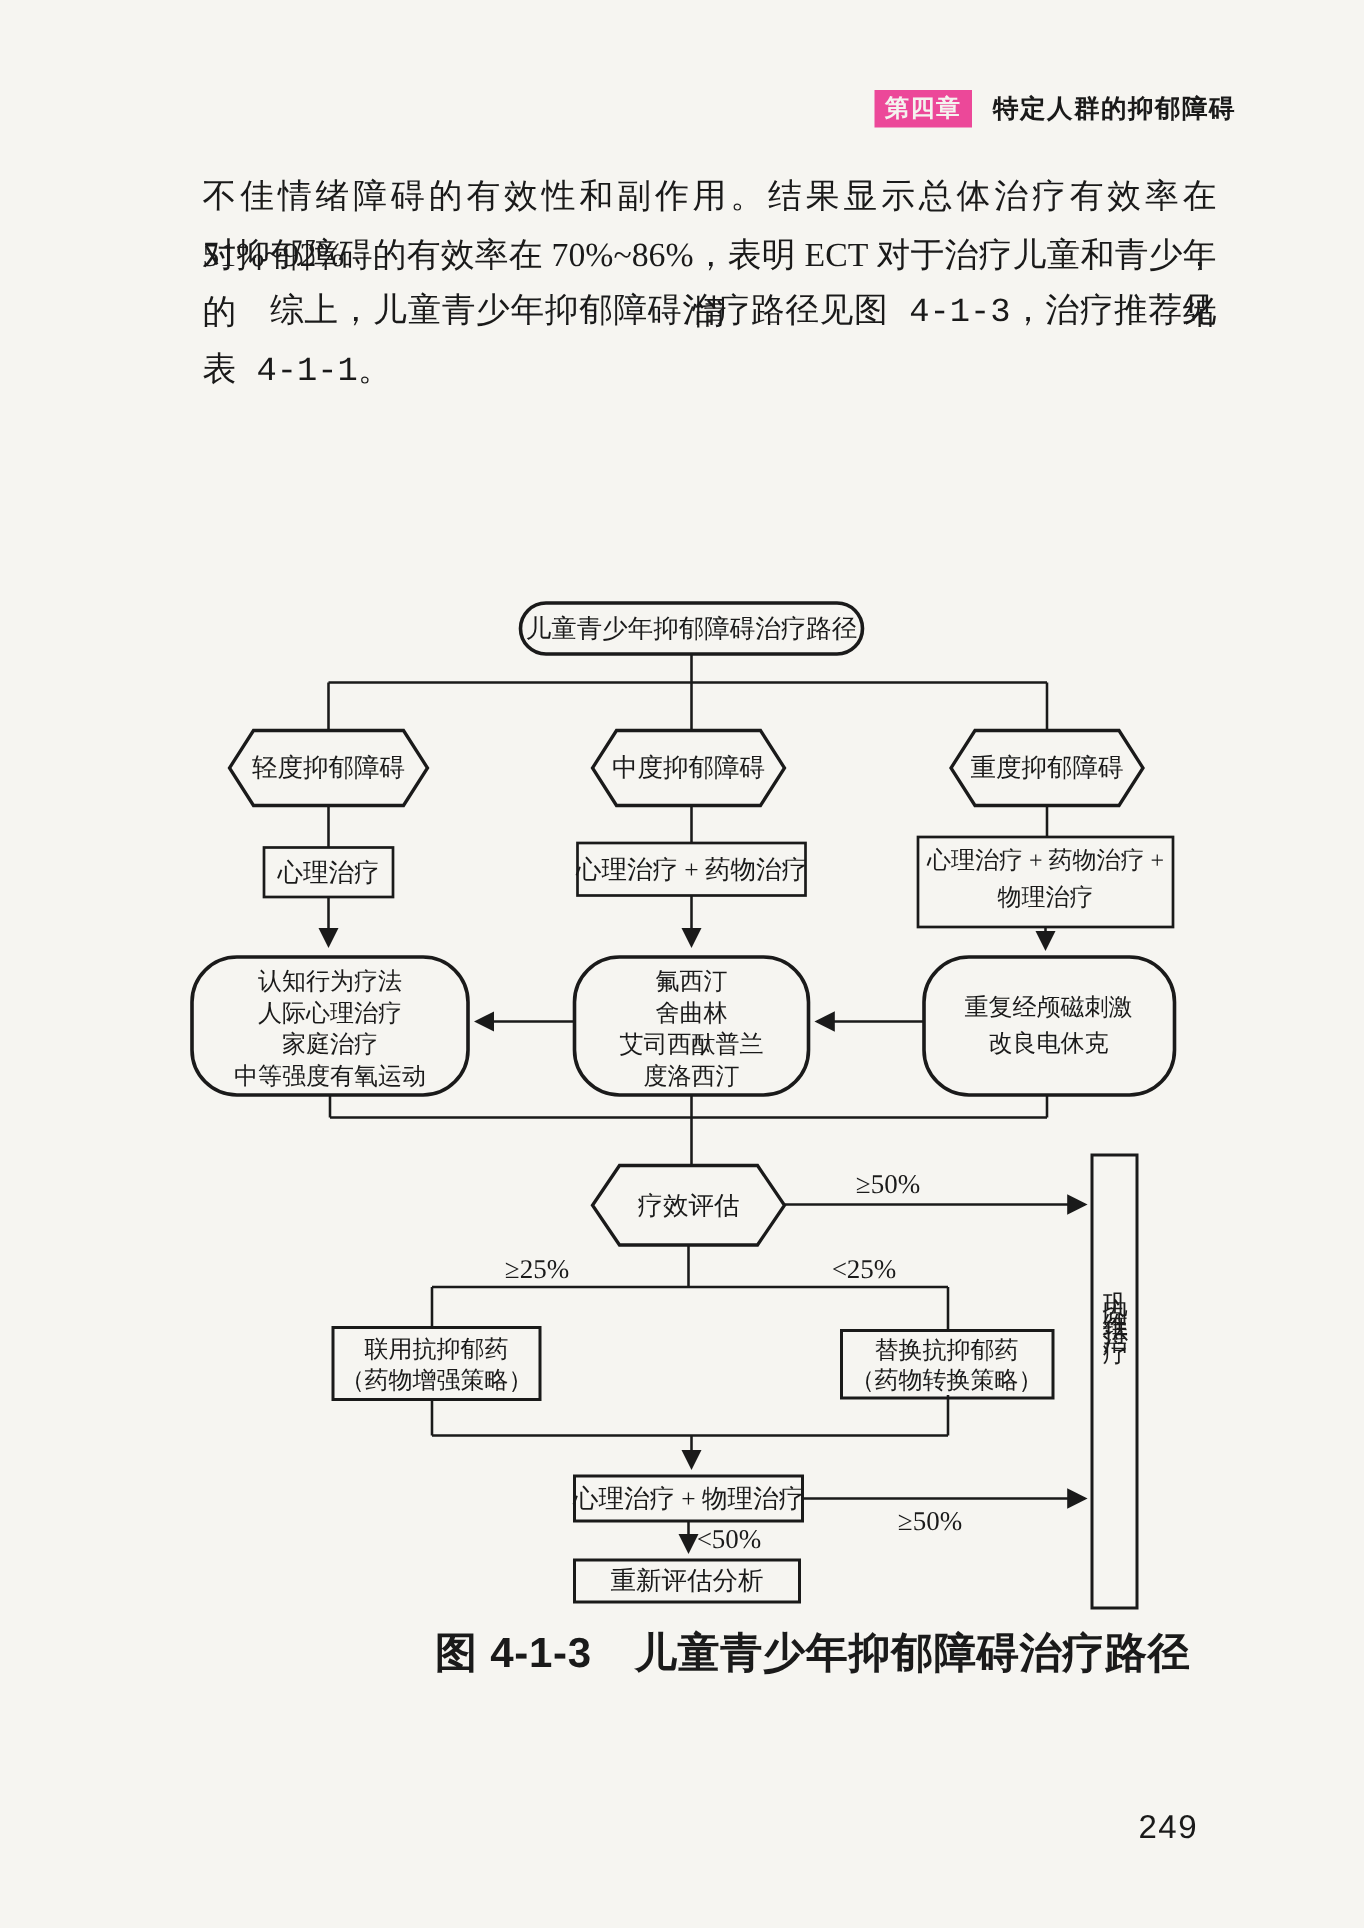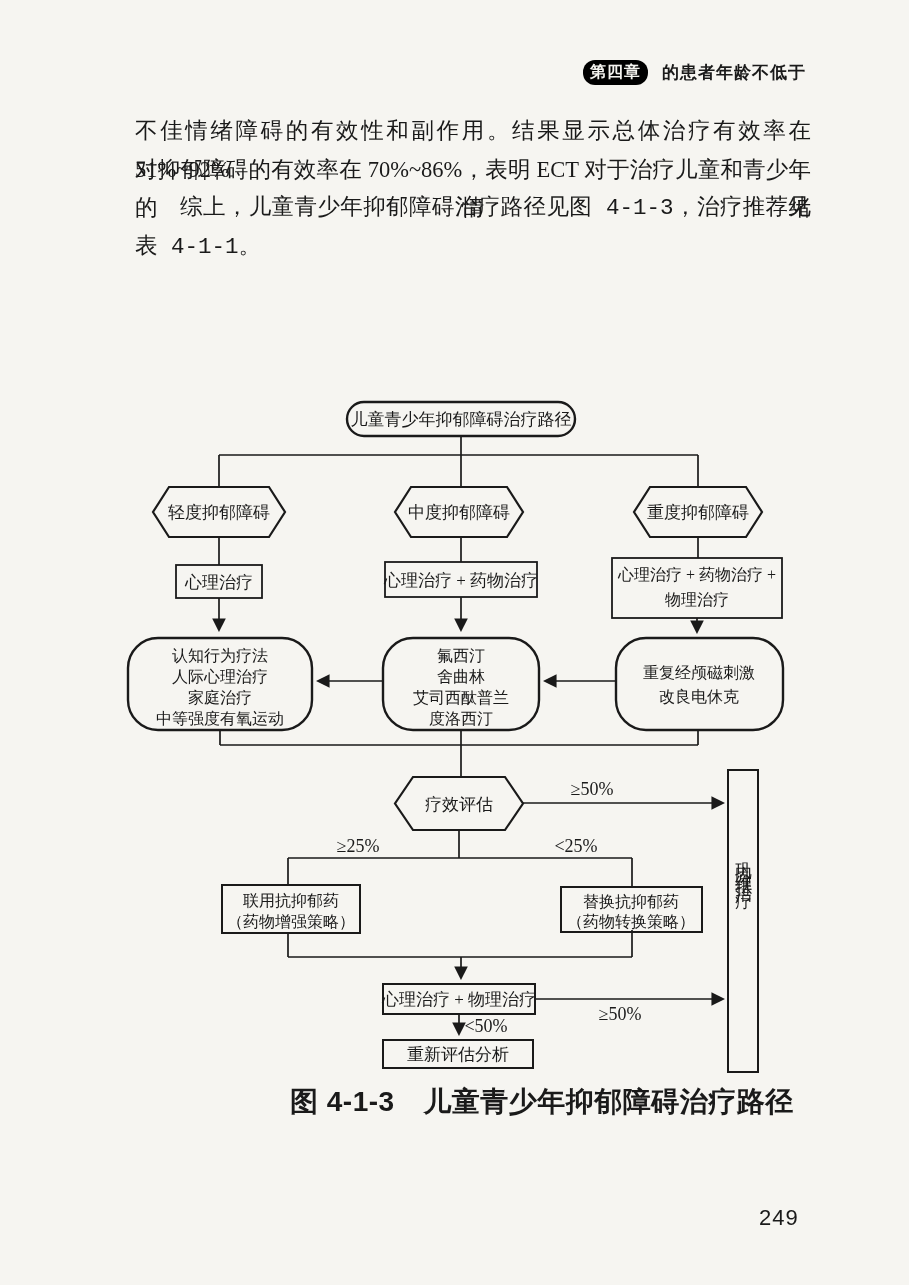--- a/index.html
+++ b/index.html
@@ -9,24 +9,24 @@
     background: #f6f5f1;
     font-family: "Liberation Serif", "DejaVu Serif", serif;
     color: #1a1a1a;
     overflow: hidden;
   }
   .abs { position: absolute; }
 
   
   .chapter-badge {
     left: 583px; top: 60px;
-    background: #000000; color: #f4f3ef;
+    background: #ec4899; color: #f4f3ef;
     font-family: "Liberation Sans", "DejaVu Sans", sans-serif;
     font-weight: bold; font-size: 16px;
-    padding: 2px 7px; border-radius: 12px;
+    padding: 2px 7px; border-radius: 0;
     letter-spacing: 1px;
   }
   .chapter-title {
     left: 662px; top: 61px;
     font-family: "Liberation Sans", "DejaVu Sans", sans-serif;
     font-weight: bold; font-size: 17px;
     letter-spacing: 1px;
   }
 
   
@@ -77,21 +77,21 @@
   .page-number {
     left: 759px; top: 1205px;
     font-family: "Liberation Sans", "DejaVu Sans", sans-serif;
     font-size: 22px; letter-spacing: 1px;
   }
 </style>
 </head>
 <body>
 
 <div class="abs chapter-badge">第四章</div>
-<div class="abs chapter-title">的患者年龄不低于</div>
+<div class="abs chapter-title">特定人群的抑郁障碍</div>
 
 <div class="abs paragraph">
   <div class="pline">不佳情绪障碍的有效性和副作用。结果显示总体治疗有效率在 51%~92%，</div>
   <div class="pline">对抑郁障碍的有效率在 70%~86%，表明 ECT 对于治疗儿童和青少年的情绪</div>
   <div class="pline no-stretch indent">综上，儿童青少年抑郁障碍治疗路径见图 4-1-3，治疗推荐见表 4-1-1。</div>
 </div>
 
 <svg class="abs flow-svg" viewBox="0 0 909 1285" xmlns="http://www.w3.org/2000/svg">
   <defs>
     <marker id="arrow" viewBox="0 0 10 10" refX="8.5" refY="5" markerWidth="8" markerHeight="8" orient="auto-start-reverse">

